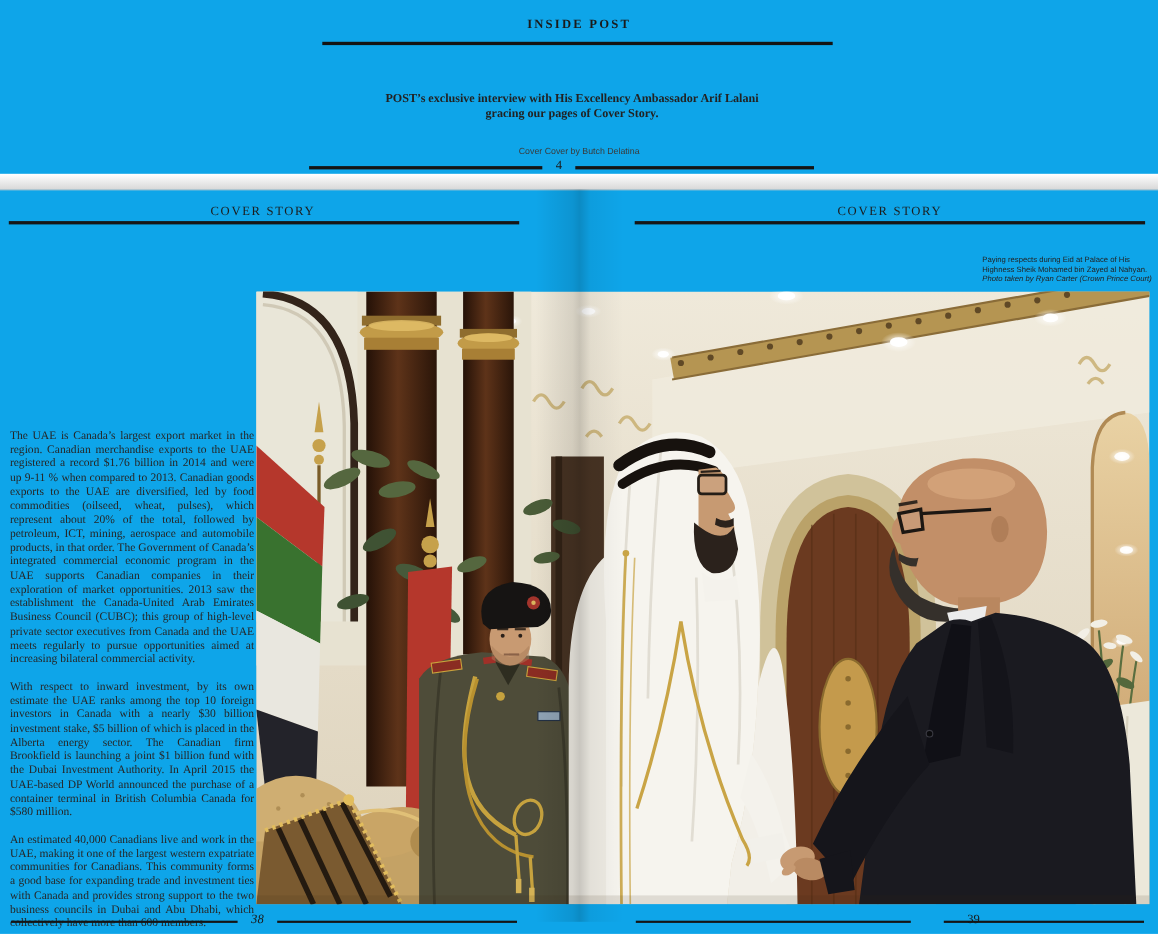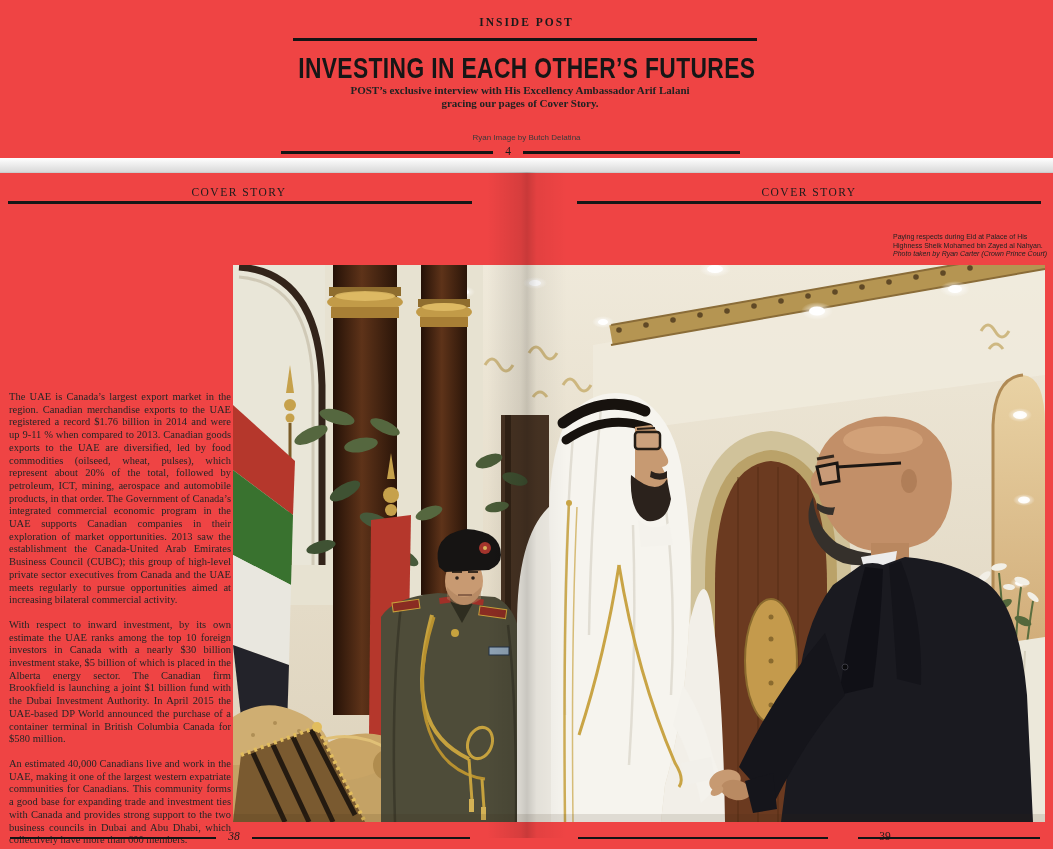--- a/index.html
+++ b/index.html
@@ -1,16 +1,16 @@
 <!DOCTYPE html>
 <html><head>
 <meta charset="utf-8">
 <style>
   html,body{margin:0;padding:0;background:#ffffff;}
-  .canvas{position:relative;width:1053px;height:849px;background:#ef4444;overflow:hidden;
+  .canvas{position:relative;width:1053px;height:849px;background:#0ea5e9;overflow:hidden;
           font-family:"Liberation Serif",serif;color:#1a1a1a;}
   .abs{position:absolute;}
   
   .inside-post{top:16px;left:0;width:1053px;text-align:center;
                font:bold 11.5px "Liberation Serif",serif;letter-spacing:2px;}
   .rule-top{left:293px;top:38px;width:464px;height:3px;background:#141414;}
   .main-title{top:51px;left:0;width:1053px;text-align:center;white-space:nowrap;}
   .main-title span{display:inline-block;transform:scaleX(.76);transform-origin:center;
                    font:bold 30px "Liberation Sans",sans-serif;letter-spacing:0.5px;color:#161616;}
   .subtitle{top:84px;left:0;width:1040px;text-align:center;
@@ -47,28 +47,25 @@
   .seg2{height:2.2px;background:#141414;top:837px;}
   .folio{top:830px;width:36px;text-align:center;font:11.5px "Liberation Serif",serif;}
 </style>
 </head>
 <body>
 
 <div class="canvas">
 
   <div class="abs inside-post">INSIDE POST</div>
   <div class="abs rule-top"></div>
-  <div class="abs main-title">
-    <span>INVESTING IN EACH OTHER’S FUTURES</span>
-  </div>
   <div class="abs subtitle">
     <div>POST’s exclusive interview with His Excellency Ambassador Arif Lalani</div>
     <div>gracing our pages of Cover Story.</div>
   </div>
-  <div class="abs credit">Ryan Image by Butch Delatina</div>
+  <div class="abs credit">Cover Cover by Butch Delatina</div>
   <div class="abs seg" style="left:281px;top:151px;width:212px;"></div>
   <div class="abs p4-num">4</div>
   <div class="abs seg" style="left:523px;top:151px;width:217px;"></div>
 
   <div class="abs spread-shadow"></div>
 
   <div class="abs cs-head" style="left:8px;">COVER STORY</div>
   <div class="abs cs-rule" style="left:8px;"></div>
   <div class="abs cs-head" style="left:578px;">COVER STORY</div>
   <div class="abs cs-rule" style="left:577px;"></div>

